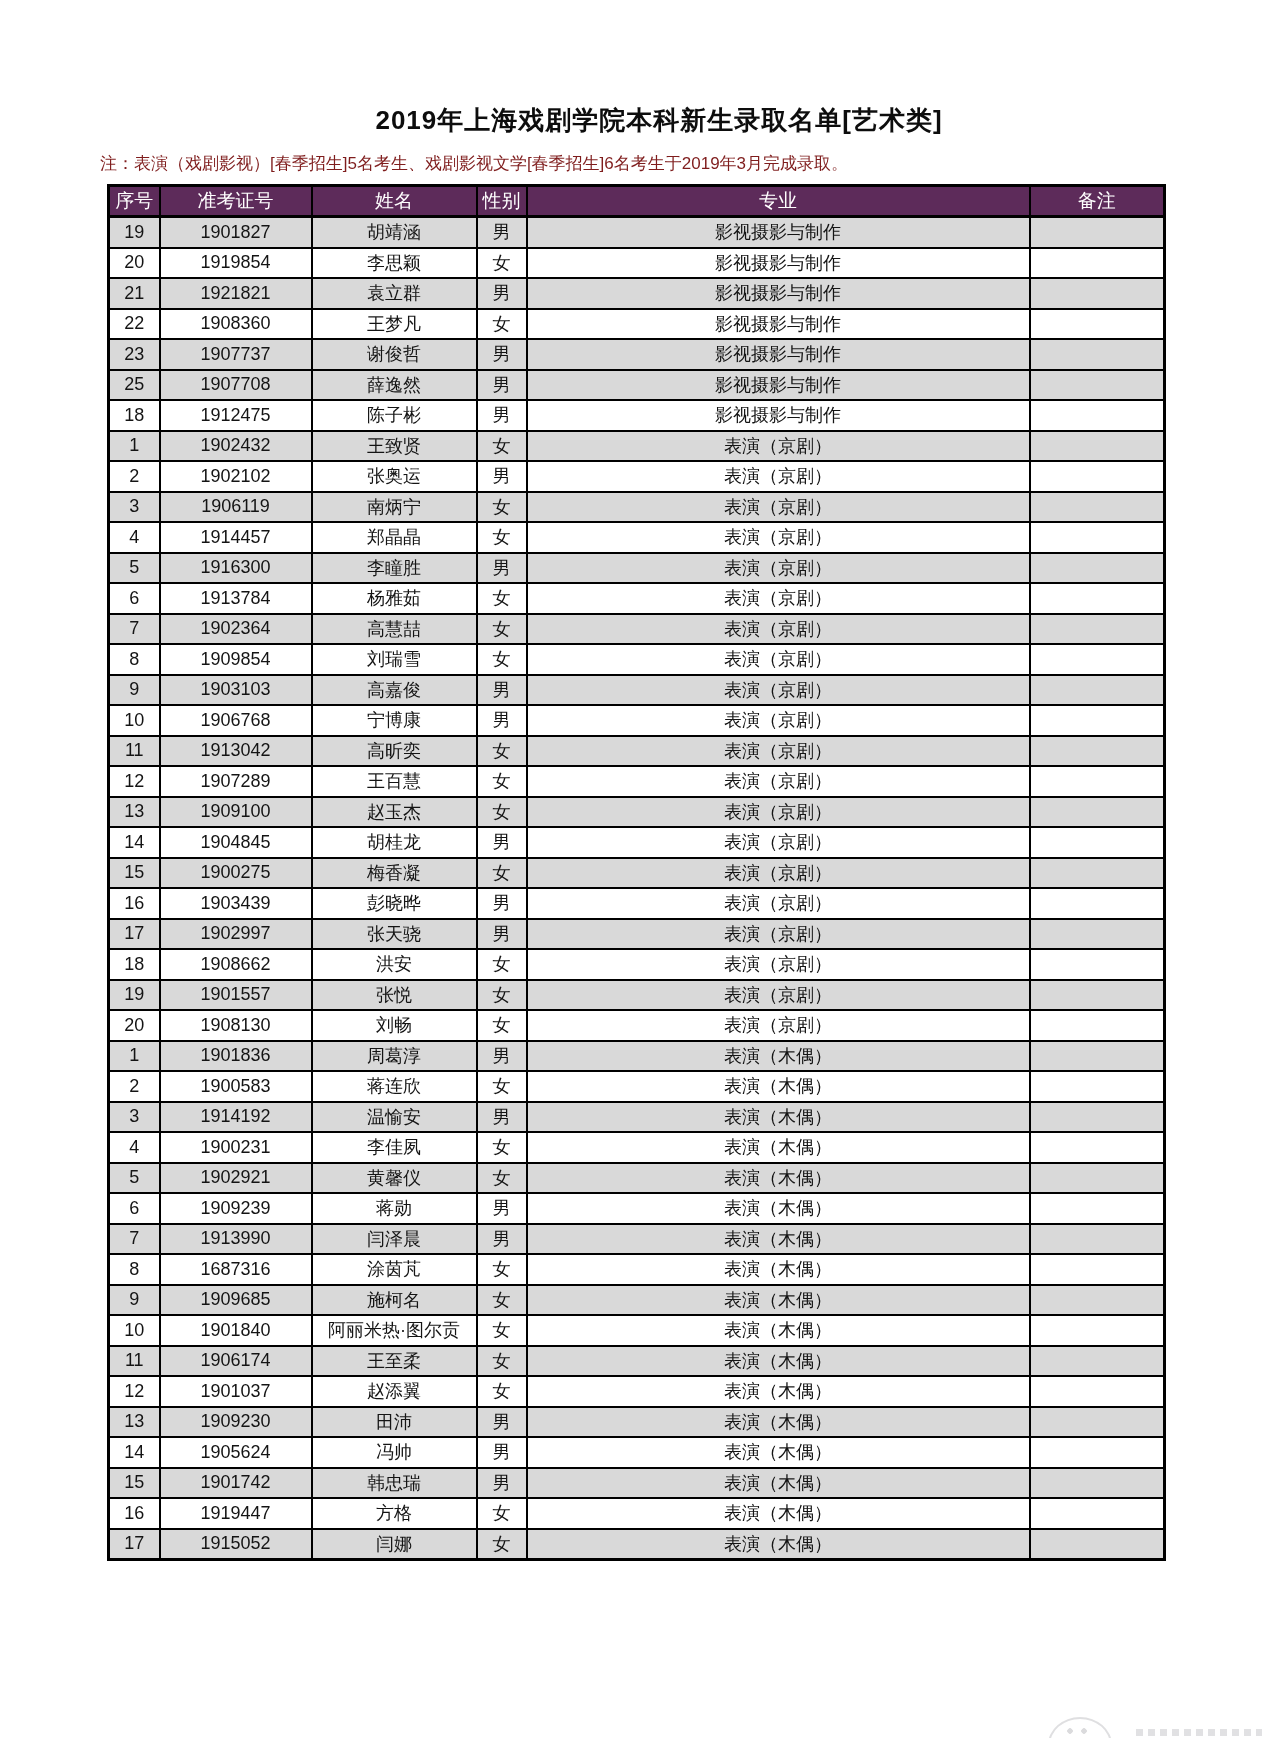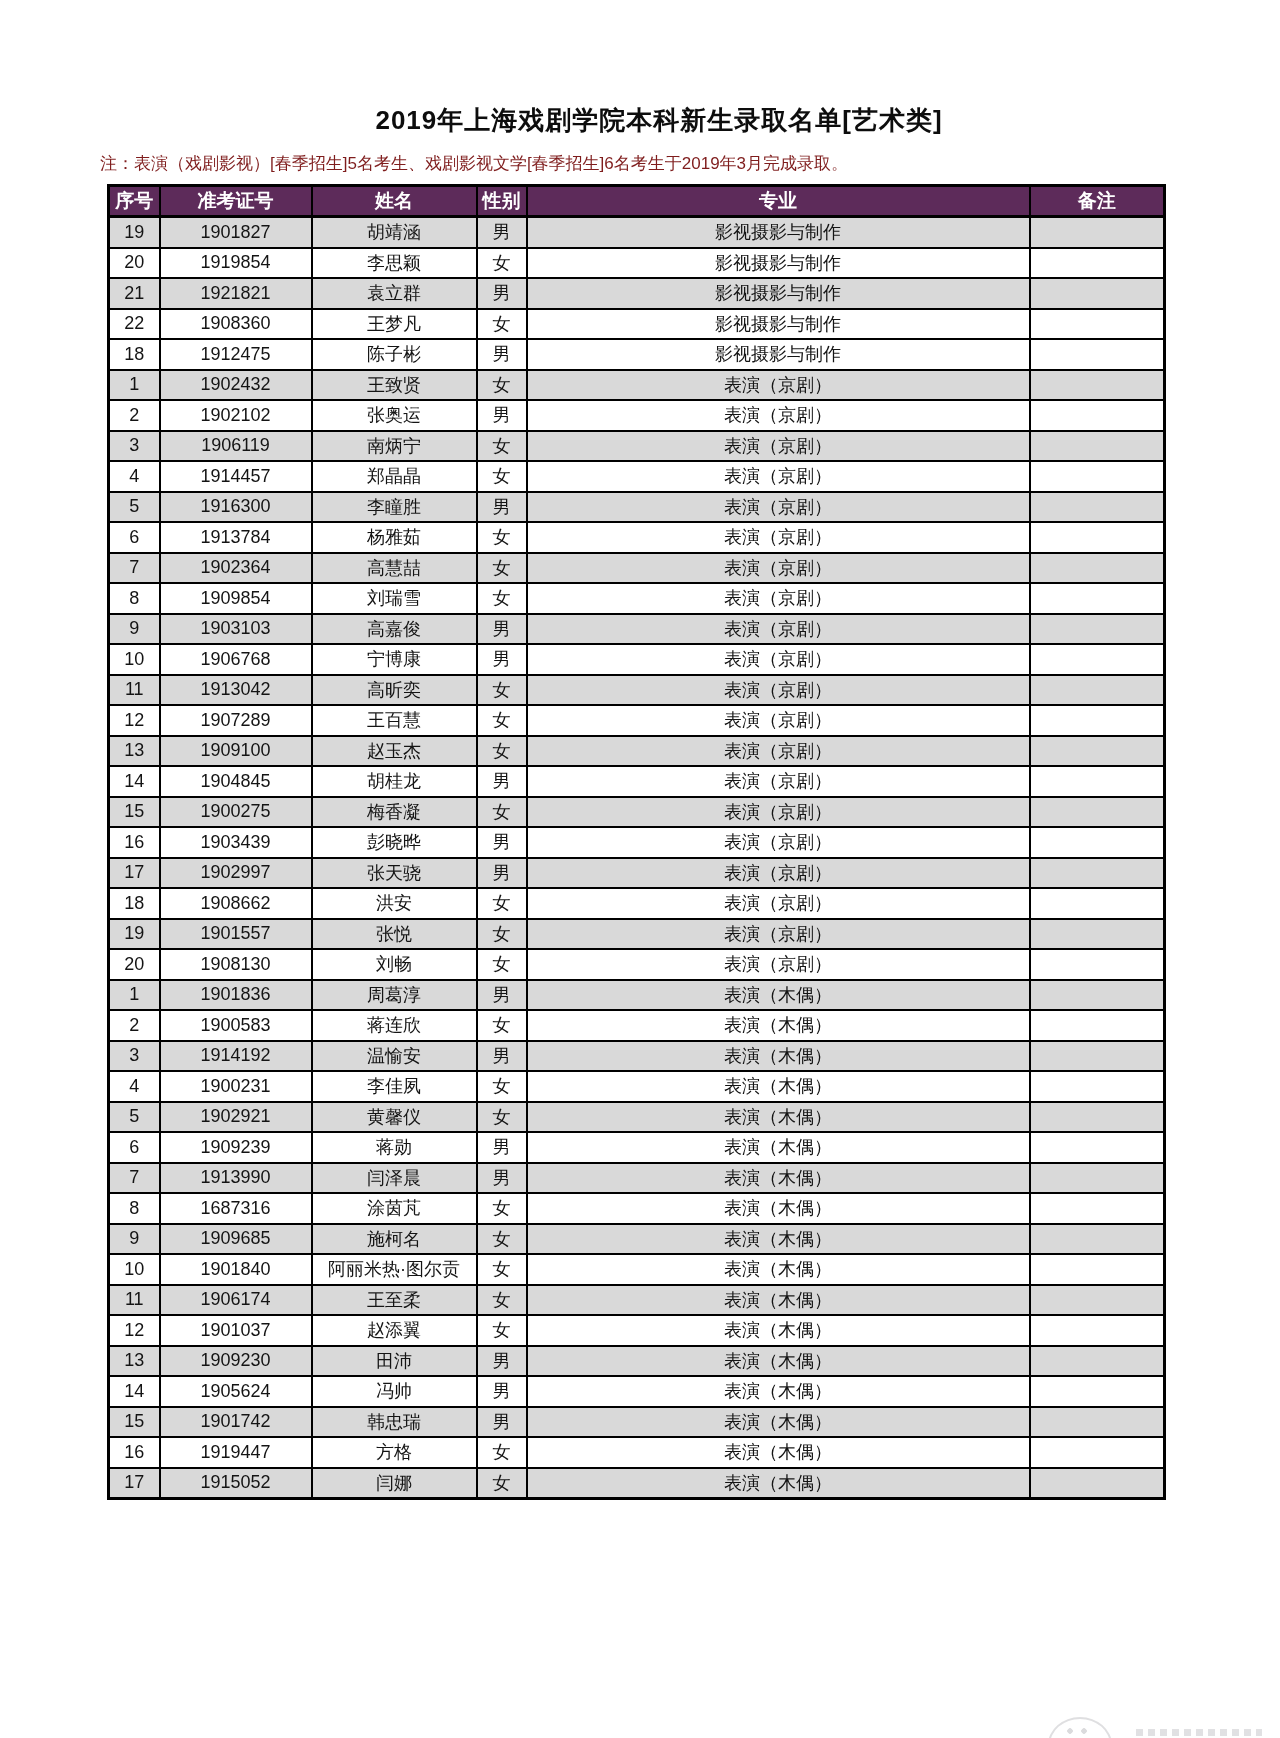--- a/index.html
+++ b/index.html
@@ -39,21 +39,21 @@
     border-collapse: collapse;
     table-layout: fixed;
     width: 1056px;
     margin-top: 9px;
     border: 3px solid var(--border, #000);
   }
   table.roster th {
     background: var(--header-bg, #5d2b5a);
     color: var(--header-text, #fff);
     font-size: 19px;
-    font-weight: bold;
+    font-weight: normal;
     height: 28px;
     border: 2px solid var(--border, #000);
     border-bottom-width: 3px;
     padding: 0;
     margin-left: 8px;
   }
   table.roster td {
     font-size: 18px;
     text-align: center;
     height: 28.5px;
@@ -151,20 +151,36 @@
           <td></td>
         </tr>
         <tr>
           <td>22</td>
           <td>1908360</td>
           <td>王梦凡</td>
           <td>女</td>
           <td>影视摄影与制作</td>
           <td></td>
         </tr>
+        <tr class="alt">
+          <td>23</td>
+          <td>1907737</td>
+          <td>谢俊哲</td>
+          <td>男</td>
+          <td>影视摄影与制作</td>
+          <td></td>
+        </tr>
+        <tr class="alt">
+          <td>25</td>
+          <td>1907708</td>
+          <td>薛逸然</td>
+          <td>男</td>
+          <td>影视摄影与制作</td>
+          <td></td>
+        </tr>
         <tr>
           <td>18</td>
           <td>1912475</td>
           <td>陈子彬</td>
           <td>男</td>
           <td>影视摄影与制作</td>
           <td></td>
         </tr>
         <tr class="alt">
           <td>1</td>

